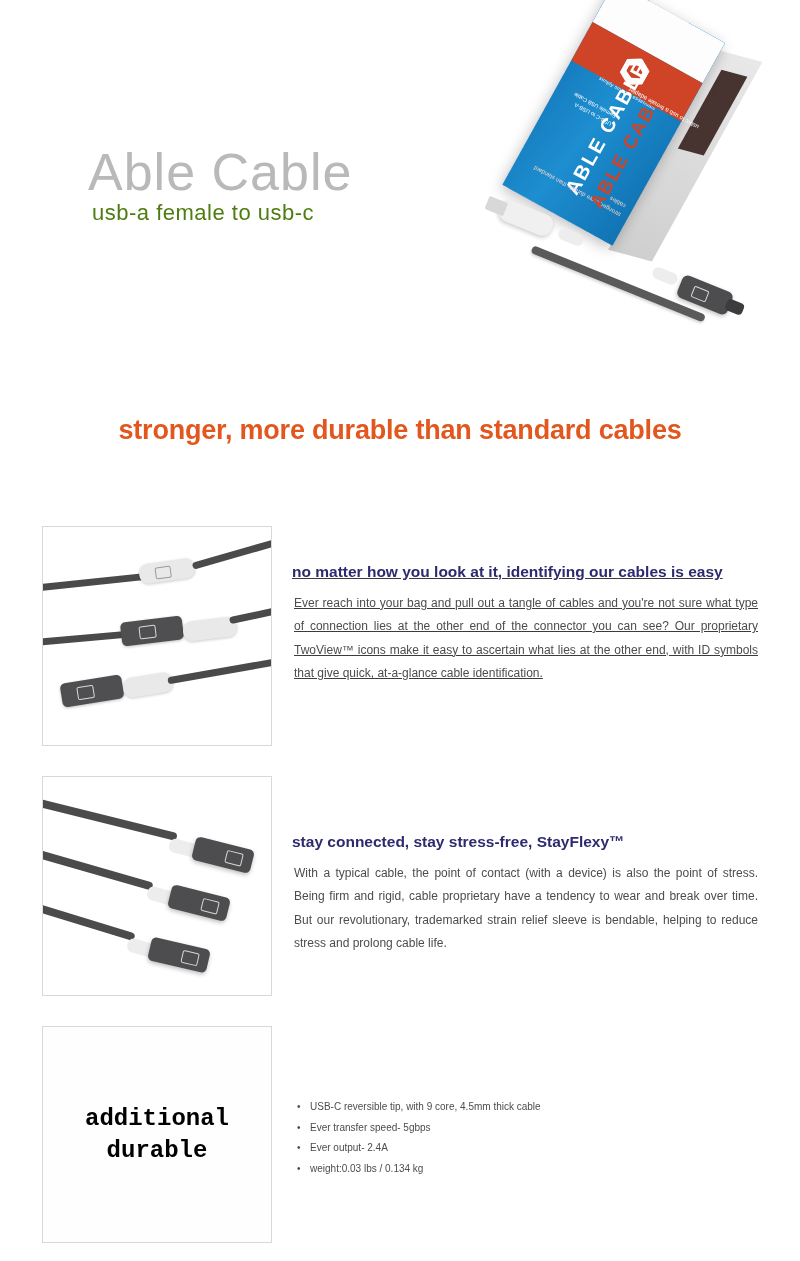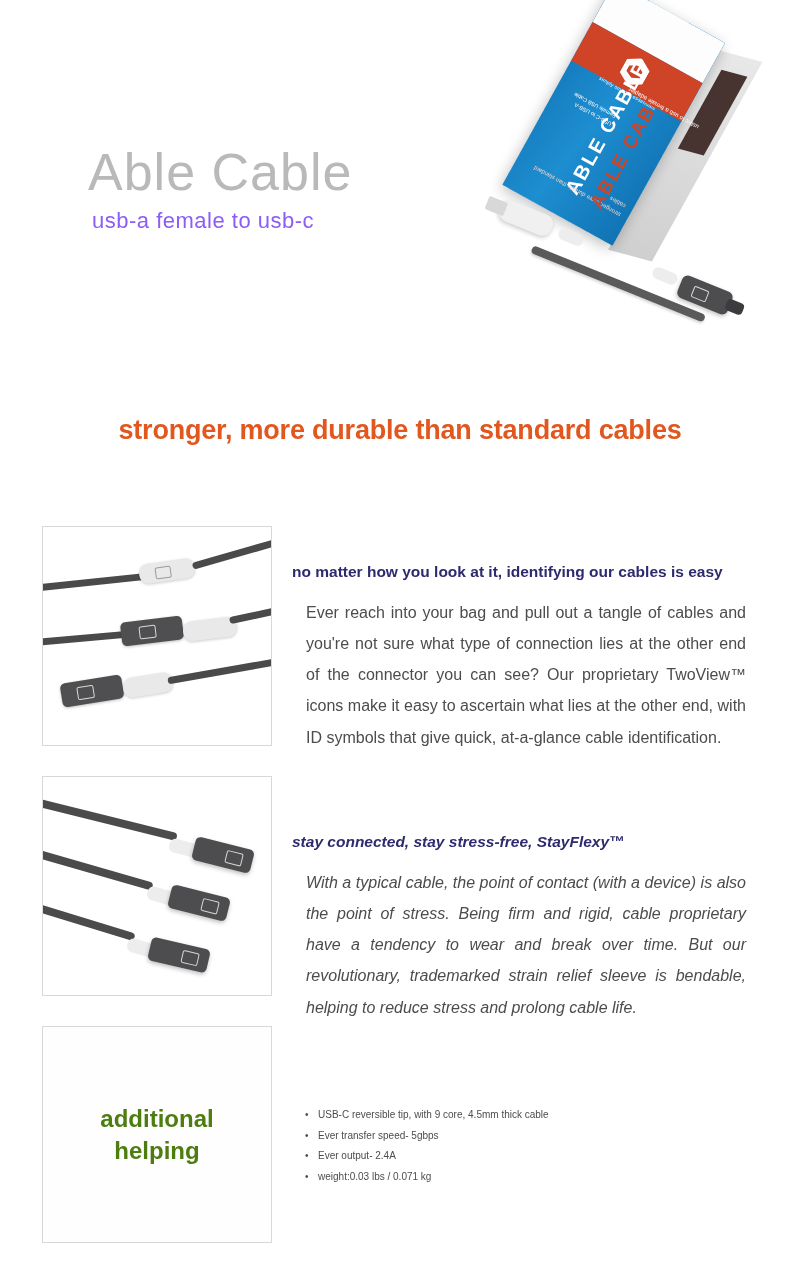--- a/index.html
+++ b/index.html
@@ -29,23 +29,23 @@
     font-size: 52px;
     letter-spacing: 1px;
     color: #b9b9b9;
     font-weight: normal;
     line-height: 1;
     white-space: nowrap;
   }
   .hero-sub {
     position: absolute;
     left: 92px;
-    top: 208px;
+    top: 200px;
     font-size: 22px;
-    color: #8b5cf6;
+    color: #4d7c0f;
     letter-spacing: 0.5px;
     white-space: nowrap;
   }
 
   
   .photo-wrap {
     position: absolute;
     right: 0px;
     top: 0px;
     width: 420px;
@@ -338,23 +338,23 @@
   }
   .feature-title {
     color: #2d2a6e;
     font-size: 15.5px;
     font-weight: bold;
     line-height: 1.35;
     margin: 0 0 9px 0;
   }
   .feature-body {
     color: #4c4c4c;
-    font-size: 16px;
+    font-size: 12px;
     line-height: 1.95;
-    margin: 14px;
+    margin: 2px;
     text-align: justify;
   }
 
   
   .f1 { position: relative; width: 228px; height: 218px; }
   .f1 .wire {
     position: absolute;
     height: 7px;
     background: #4a4a4a;
     border-radius: 4px;
@@ -415,32 +415,33 @@
     top: 1026px;
     width: 228px;
     height: 215px;
     border: 1px solid #d8d8d8;
     background: #fefeff;
     display: flex;
     align-items: center;
     justify-content: center;
   }
   .addl-title {
-    color: #4d7c0f;
+    color: #000000;
     font-size: 24px;
     font-weight: bold;
     text-align: center;
     line-height: 1.3;
+    font-family: Liberation Mono, monospace;
   }
   .addl-list {
     position: absolute;
     left: 292px;
     top: 1097px;
     width: 460px;
-    margin: 8px;
+    margin: 0;
     padding: 0 0 0 18px;
     list-style: none;
     color: #4c4c4c;
     font-size: 10px;
     line-height: 2.05;
   }
   .addl-list li {
     position: relative;
   }
   .addl-list li:before {
@@ -514,21 +515,21 @@
       <div class="plug-light" style="left:140px; top:92px; width:54px; height:20px; transform:rotate(-7deg);"></div>
       <div class="wire" style="left:186px; top:84px; width:60px; transform:rotate(-12deg);"></div>
 
       <div class="plug-dark" style="left:18px; top:152px; width:62px; height:24px; transform:rotate(-9deg);">
         <div class="idbox" style="left:16px; top:6px; width:15px; height:11px;"></div>
       </div>
       <div class="plug-light" style="left:80px; top:148px; width:50px; height:20px; transform:rotate(-9deg);"></div>
       <div class="wire" style="left:124px; top:140px; width:120px; transform:rotate(-10deg);"></div>
     </div>
   </div>
-  <div class="feature-text" style="top:36px;">
+  <div class="feature-text" style="top:36px;text-decoration:underline;">
     <p class="feature-title">no matter how you look at it, identifying our cables is easy</p>
     <p class="feature-body">Ever reach into your bag and pull out a tangle of cables and you're not sure what type of connection lies at the other end of the connector you can see? Our proprietary TwoView™ icons make it easy to ascertain what lies at the other end, with ID symbols that give quick, at-a-glance cable identification.</p>
   </div>
 </div>
 
 <div class="feature" style="top:776px;">
   <div class="feature-img" style="top:0;">
     <div class="f2">
       <div class="wire" style="left:-14px; top:38px; width:150px; transform:rotate(14deg);"></div>
       <div class="sleevew" style="left:126px; top:64px; width:30px; height:14px; transform:rotate(14deg);"></div>
@@ -542,31 +543,31 @@
         <div class="mark"></div>
       </div>
 
       <div class="wire" style="left:-18px; top:140px; width:112px; transform:rotate(17deg);"></div>
       <div class="sleevew" style="left:84px; top:164px; width:30px; height:14px; transform:rotate(16deg);"></div>
       <div class="usba" style="left:106px; top:166px; transform:rotate(13deg);">
         <div class="mark"></div>
       </div>
     </div>
   </div>
-  <div class="feature-text" style="top:56px;font-style:italic;">
+  <div class="feature-text" style="top:56px;">
     <p class="feature-title">stay connected, stay stress-free, StayFlexy™</p>
     <p class="feature-body">With a typical cable, the point of contact (with a device) is also the point of stress. Being firm and rigid, cable proprietary have a tendency to wear and break over time. But our revolutionary, trademarked strain relief sleeve is bendable, helping to reduce stress and prolong cable life.</p>
   </div>
 </div>
 
 <div class="addl-box">
   <div class="addl-title">
     <span>additional</span><br>
-    <span>helping</span>
+    <span>durable</span>
   </div>
 </div>
 
 <ul class="addl-list">
   <li>USB-C reversible tip, with 9 core, 4.5mm thick cable</li>
   <li>Ever transfer speed- 5gbps</li>
   <li>Ever output- 2.4A</li>
-  <li>weight:0.03 lbs / 0.071 kg</li>
+  <li>weight:0.03 lbs / 0.134 kg</li>
 </ul>
 
 </body></html>

